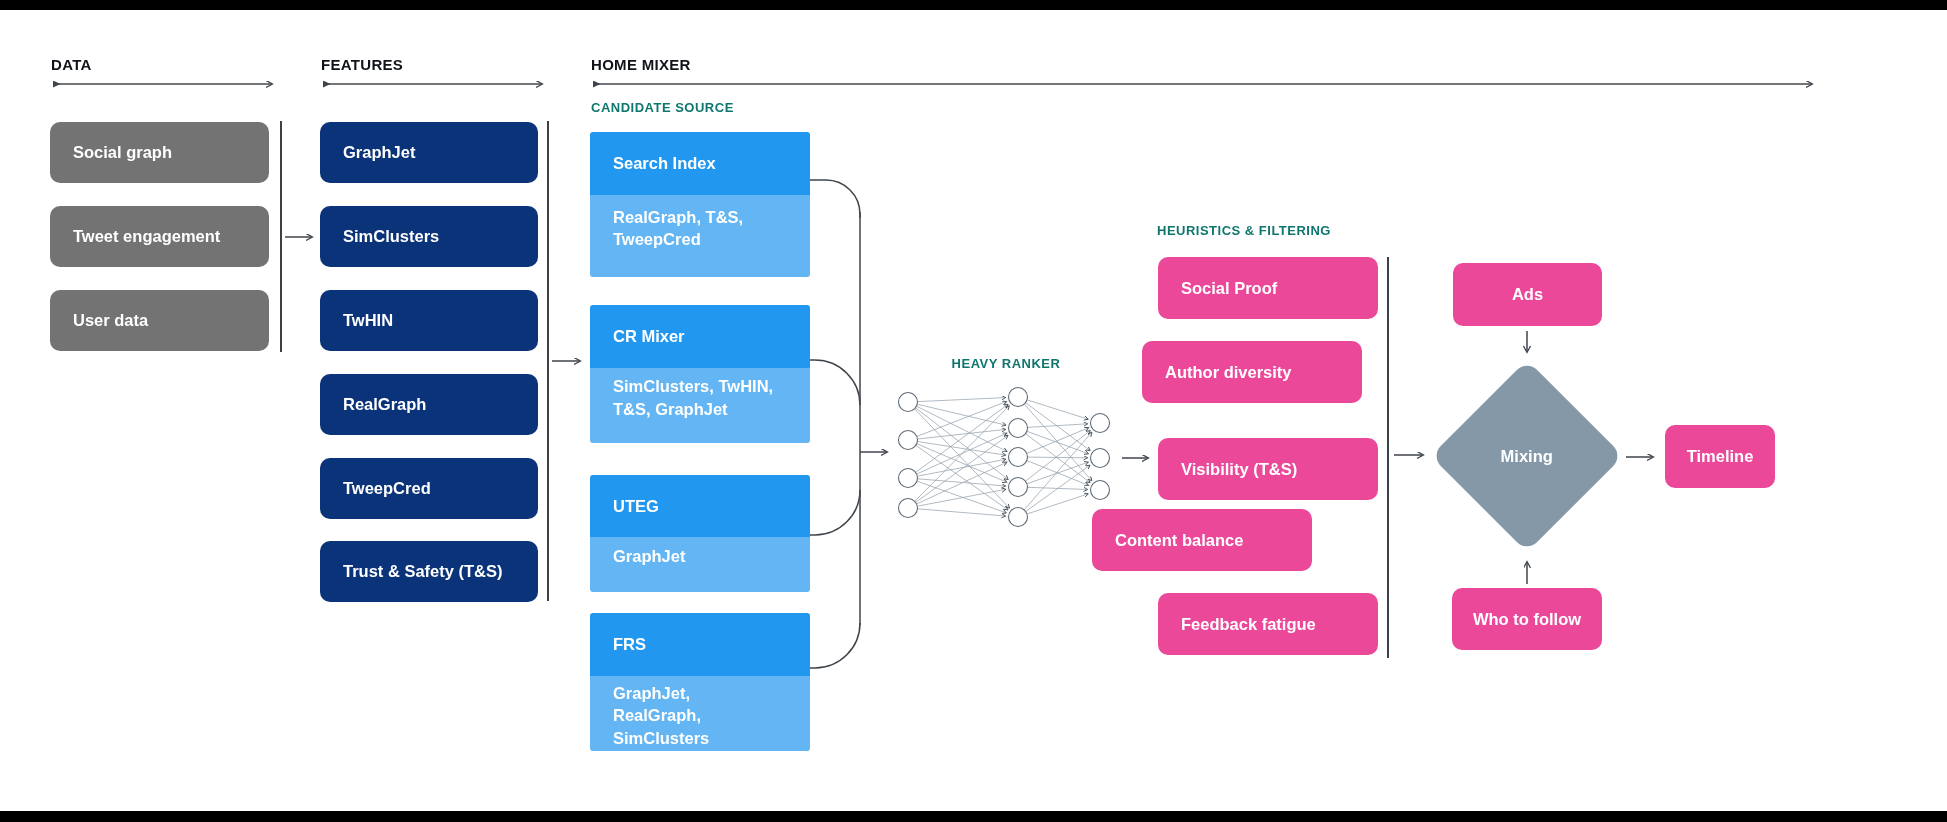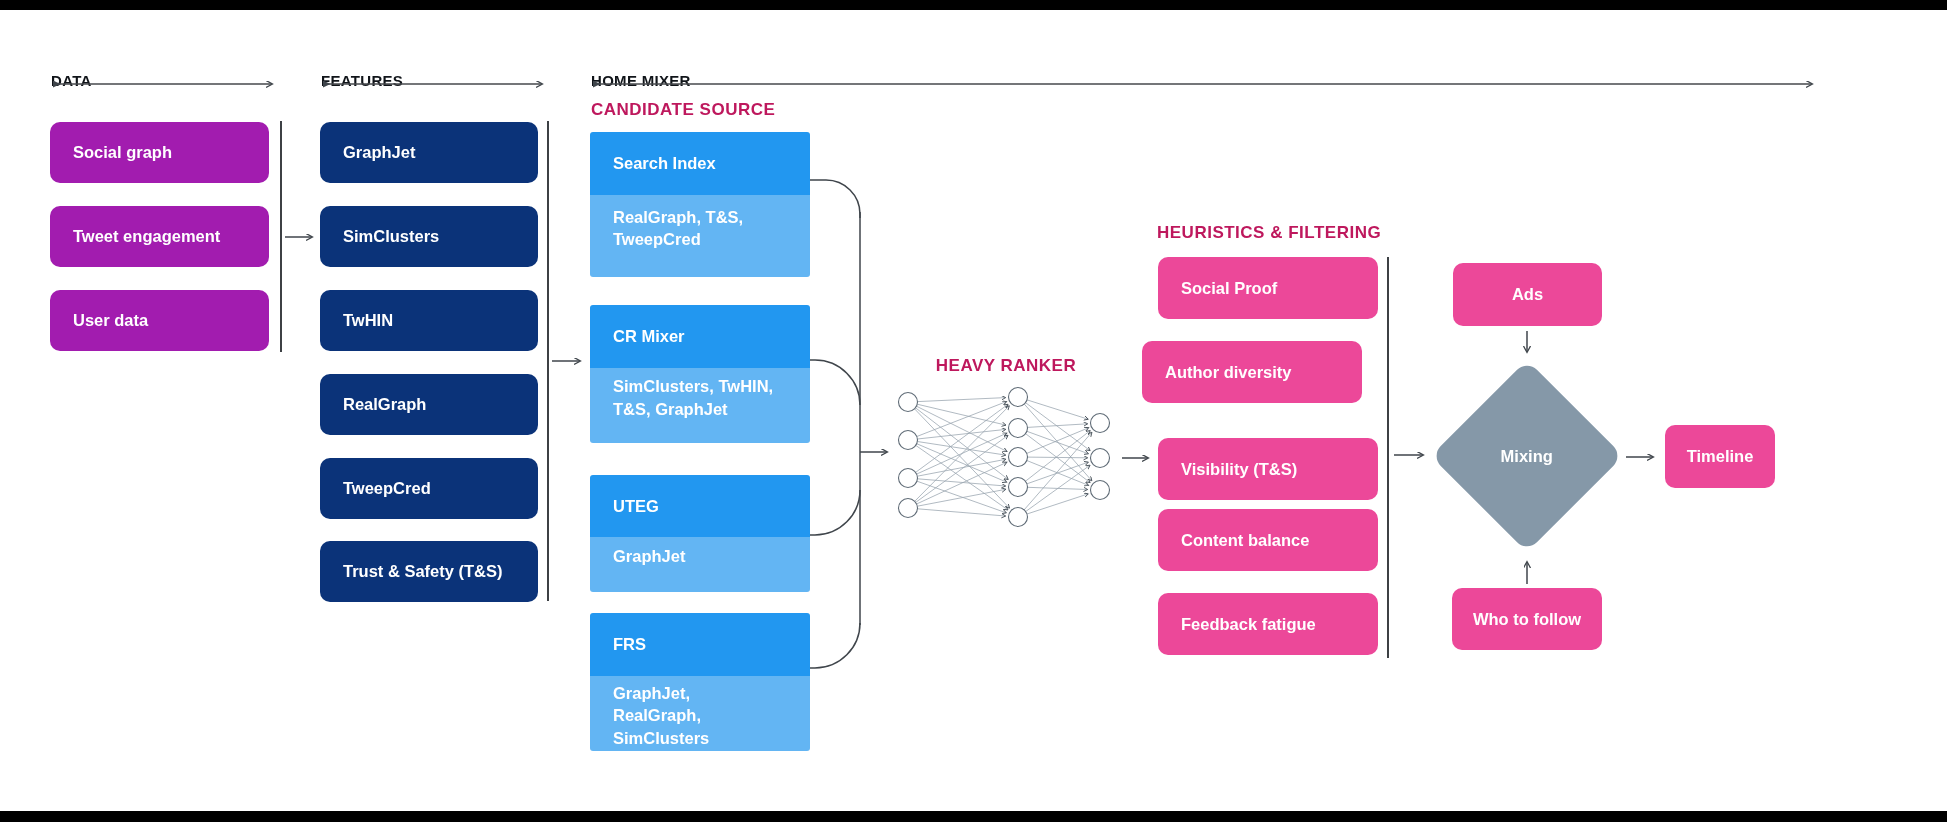--- a/index.html
+++ b/index.html
@@ -5,33 +5,33 @@
   html,body{margin:0;padding:0;background:#ffffff;}
   .canvas{
     position:relative;width:1947px;height:822px;background:#ffffff;overflow:hidden;
     font-family:"Liberation Sans", sans-serif;
   }
   .bar{position:absolute;left:0;width:100%;background:#000000;}
   .bar.top{top:0;height:10px;}
   .bar.bottom{top:811px;height:11px;}
 
   .col-header{
-    position:absolute;font-size:15px;font-weight:700;color:#101419;letter-spacing:.3px;margin-top:16px;
+    position:absolute;font-size:15px;font-weight:700;color:#101419;letter-spacing:.3px;
   }
   .mini-label{
-    position:absolute;font-size:17px;font-weight:700;color:#be185d;letter-spacing:.5px;
+    position:absolute;font-size:13px;font-weight:700;color:#0f766e;letter-spacing:.5px;
   }
 
   .box{
     position:absolute;border-radius:10px;color:#ffffff;font-size:16.5px;font-weight:600;
     display:flex;align-items:center;box-sizing:border-box;
   }
   .box.left-text{padding-left:23px;}
   .box.center-text{justify-content:center;text-align:left;}
-  .blue{background:#a21caf;}
+  .blue{background:#737373;}
   .navy{background:#0b3379;}
   .bright{background:#ec4899;}
 
   .stack{
     position:absolute;border-radius:3px;overflow:hidden;display:flex;flex-direction:column;
     color:#ffffff;box-sizing:border-box;
   }
   .stack .head{
     height:63px;flex:0 0 63px;background:#2297f0;display:flex;align-items:center;
     padding-left:23px;font-size:16.5px;font-weight:600;
@@ -97,21 +97,21 @@
   <div class="stack" style="left:590px;top:613px;width:220px;height:138px;">
     <div class="head">FRS</div>
     <div class="sub">
         <span>GraphJet, RealGraph, SimClusters</span>
       </div>
   </div>
 
   <div class="box bright left-text" style="left:1158px;top:257px;width:220px;height:62px;">Social Proof</div>
   <div class="box bright left-text" style="left:1142px;top:341px;width:220px;height:62px;">Author diversity</div>
   <div class="box bright left-text" style="left:1158px;top:425px;width:220px;height:62px;margin-top:13px;">Visibility (T&amp;S)</div>
-  <div class="box bright left-text" style="left:1158px;top:509px;width:220px;height:62px;">Content balance</div>
+  <div class="box bright left-text" style="left:1092px;top:509px;width:220px;height:62px;">Content balance</div>
   <div class="box bright left-text" style="left:1158px;top:593px;width:220px;height:62px;">Feedback fatigue</div>
 
   <div class="box bright center-text" style="left:1453px;top:263px;width:149px;height:63px;">Ads</div>
   <div class="diamond">
     <span>Mixing</span>
   </div>
   <div class="box bright center-text" style="left:1452px;top:588px;width:150px;height:62px;">Who to follow</div>
   <div class="box bright center-text" style="left:1665px;top:425px;width:110px;height:63px;">Timeline</div>
 
   <svg class="overlay" width="1947" height="822" viewBox="0 0 1947 822">

